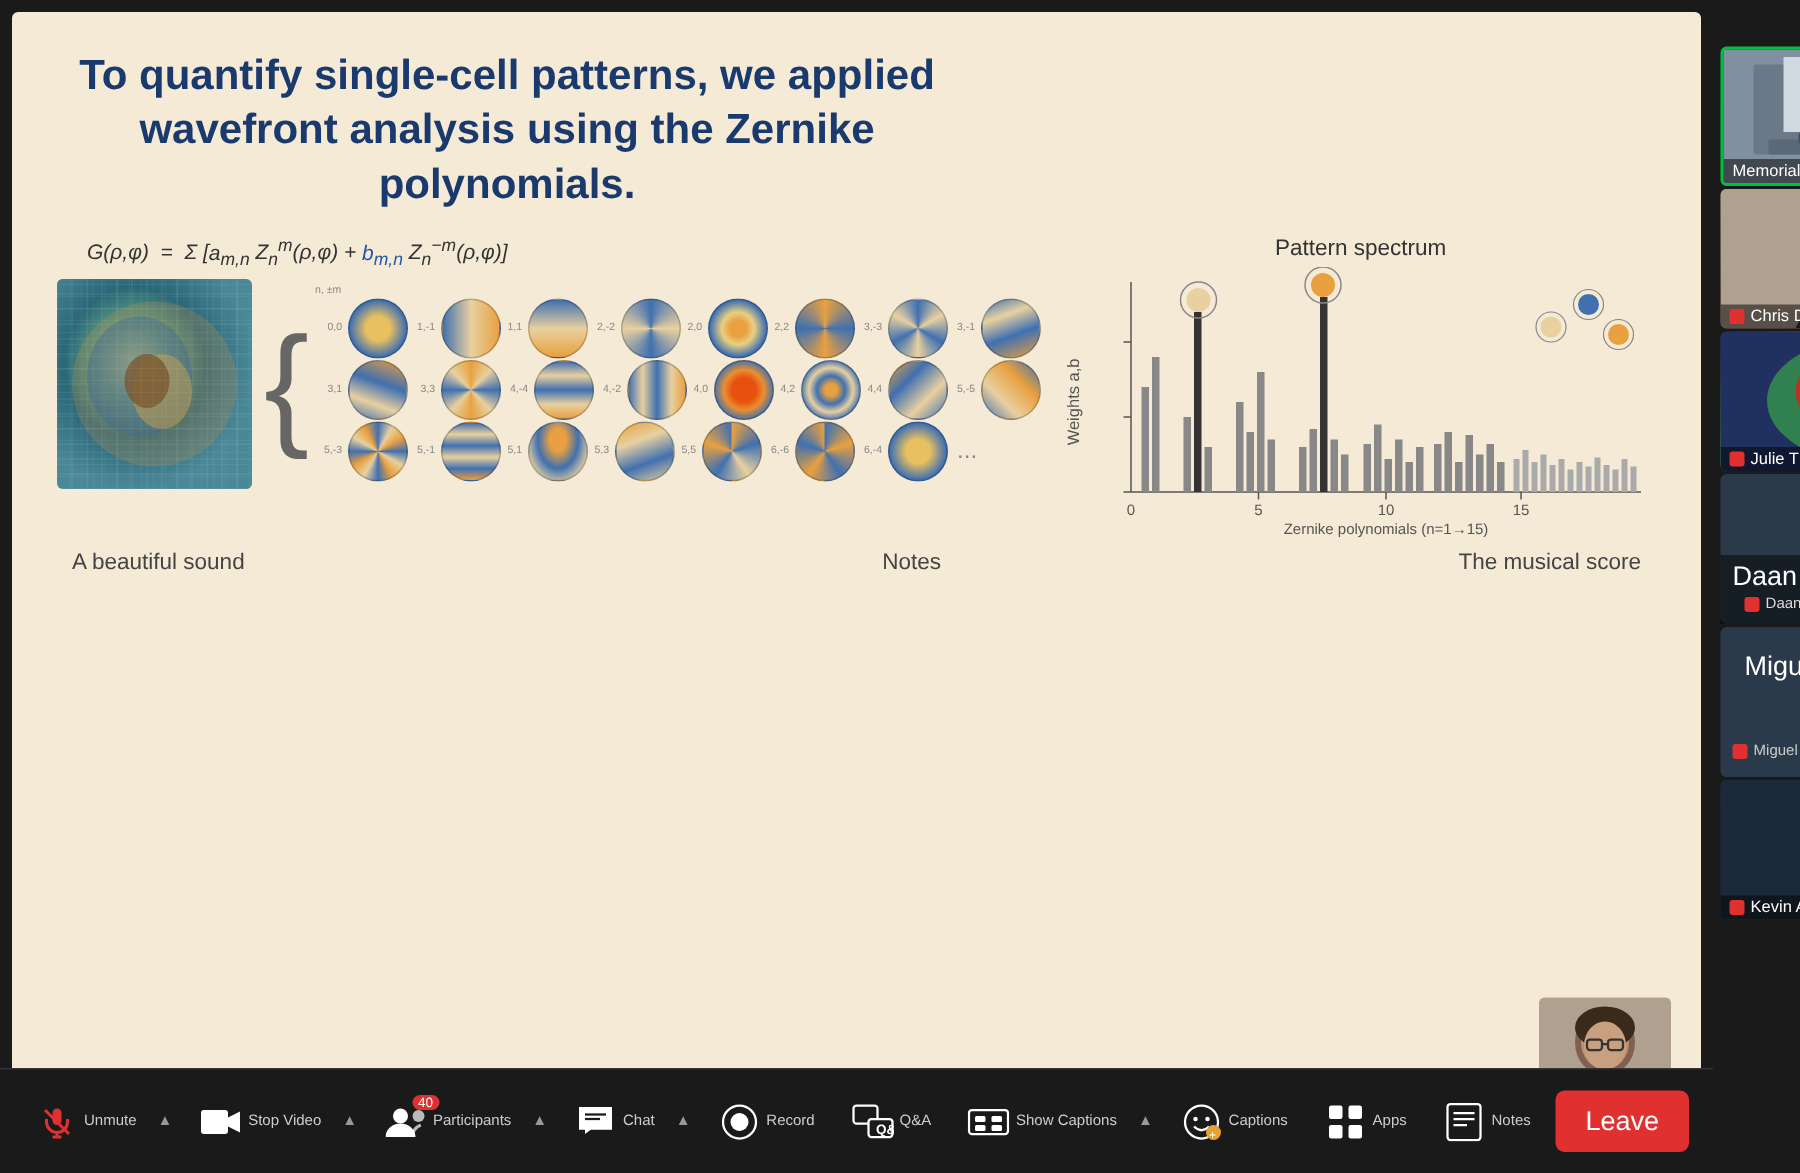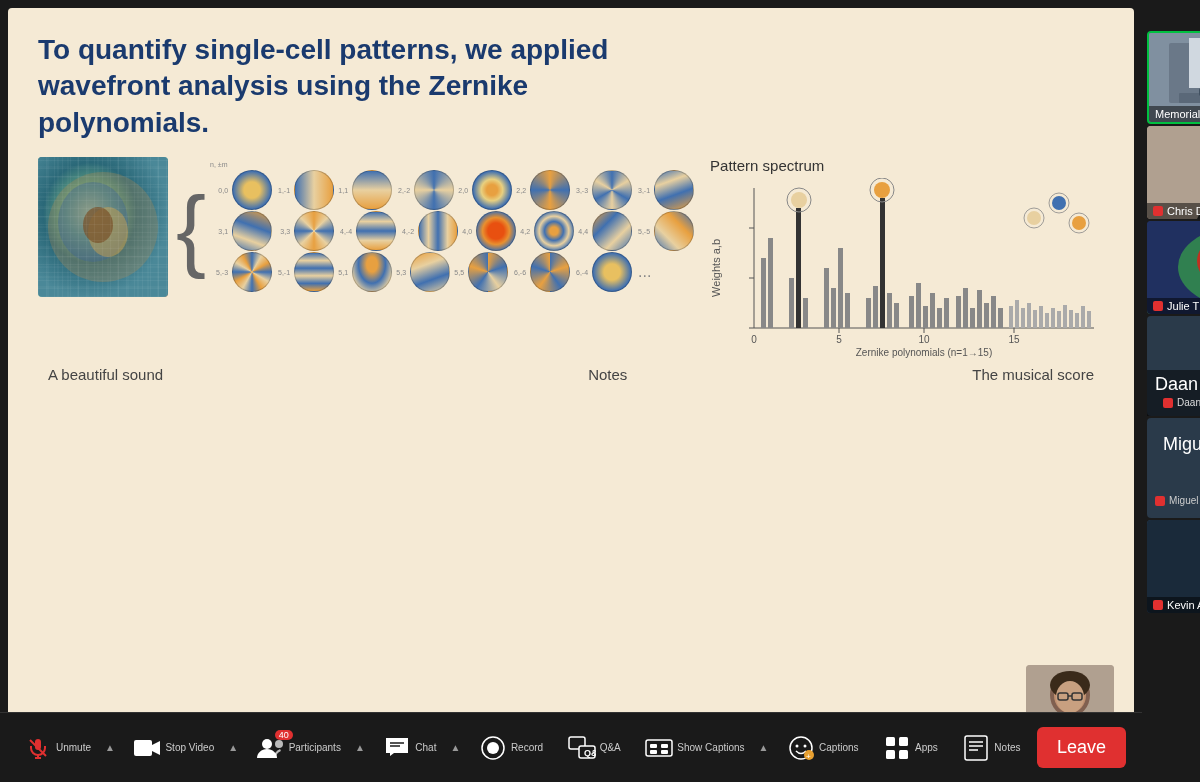--- a/index.html
+++ b/index.html
@@ -42,20 +42,21 @@
       height: 100%;
     }
 
     .slide-title {
       font-size: 28px;
       font-weight: bold;
       color: #1a3a6e;
       line-height: 1.3;
       margin-bottom: 16px;
       max-width: 600px;
+      text-align: center;
     }
 
     .cell-image {
       width: 140px;
       height: 150px;
       background: linear-gradient(135deg, #2a7a8a 0%, #4aaa9a 30%, #c8e8c0 60%, #e8d080 80%, #c87840 100%);
       border-radius: 4px;
       position: relative;
       overflow: hidden;
     }
@@ -347,20 +348,23 @@
   <div class="presentation-area">
     <div class="slide-container">
       <div class="slide-content">
 
         <div class="slide-title">To quantify single-cell patterns, we applied wavefront analysis using the Zernike polynomials.</div>
 
         <div style="display:flex; gap:16px; margin-top:4px;">
 
           <div style="display:flex; flex-direction:column; gap:6px; flex-shrink:0;">
 
+            <div style="font-size:14px; color:#333; font-style:italic; margin-left:20px;">
+              <i>G</i>(ρ,φ) &nbsp;=&nbsp; Σ [<i>a<sub>m,n</sub></i> Z<sub>n</sub><sup>m</sup>(ρ,φ) + <span style="color:#2255aa"><i>b</i><sub>m,n</sub></span> Z<sub>n</sub><sup>−m</sup>(ρ,φ)]
+            </div>
 
             <div style="display:flex; gap:8px; align-items:flex-start;">
 
               <div style="display:flex; flex-direction:column; gap:4px;">
                 <div class="cell-image" style="width:130px; height:140px;">
                   
                   <svg width="130" height="140" viewBox="0 0 130 140">
                     <defs>
                       <radialGradient id="cellgrad" cx="40%" cy="40%" r="60%">
                         <stop offset="0%" stop-color="#c8d890"></stop>
@@ -469,21 +473,21 @@
                     <div class="poly-circle p1"></div>
                     <span style="font-size:16px; color:#888; padding-left:4px; align-self:center;">...</span>
                   </div>
                 </div>
               </div>
 
             </div>
           </div>
 
           <div style="flex:1; display:flex; flex-direction:column; min-width:0;">
-            <div style="font-size:15px; font-weight:500; color:#333; text-align:left; margin-bottom:4px;">Pattern spectrum</div>
+            <div style="font-size:15px; font-weight:500; color:#333; text-align:center; margin-bottom:4px;">Pattern spectrum</div>
 
             <div style="display:flex; align-items:stretch; height:180px;">
 
               <div style="writing-mode:vertical-rl; transform:rotate(180deg); font-size:11px; color:#555; align-self:center; margin-right:2px;">Weights a,b</div>
 
               <svg width="380" height="180" viewBox="0 0 380 180">
 
                 <line x1="30" y1="10" x2="30" y2="150" stroke="#555" stroke-width="1"></line>
                 <line x1="30" y1="150" x2="370" y2="150" stroke="#555" stroke-width="1"></line>
 

